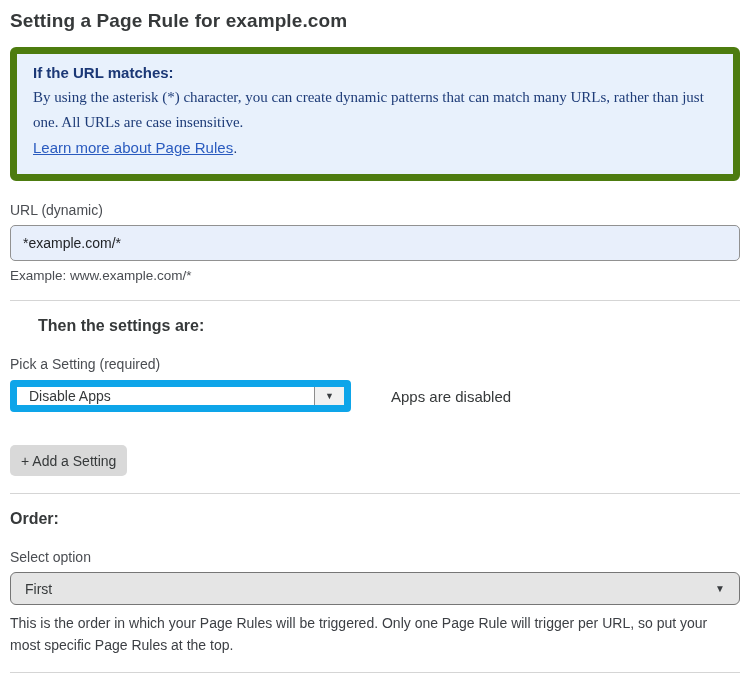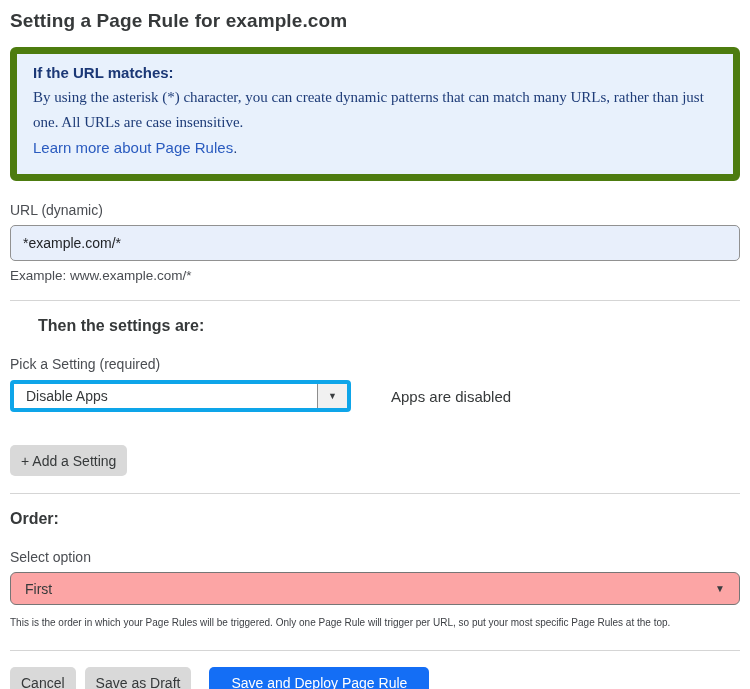--- a/index.html
+++ b/index.html
@@ -29,20 +29,21 @@
     font-size: 15px;
     line-height: 25px;
   }
   .info-box .info-heading {
     font-weight: bold;
     color: #1b3876;
   }
   .info-box .info-body { max-width: 706px; font-family: Liberation Serif, serif; }
   .info-box a.info-link {
     color: #2a5bbf;
+    text-decoration: underline;
     cursor: pointer;
   }
 
   .field-label {
     margin-top: 21px;
     font-size: 14px;
     color: #4a4d52;
   }
 
   .url-input {
@@ -82,21 +83,21 @@
 
   .setting-row {
     margin-top: 8px;
     display: flex;
     align-items: center;
   }
   .fake-select {
     display: flex;
     width: 341px;
     height: 32px;
-    border: 4px solid #0ea5e9;
+    border: 7px solid #0ea5e9;
     border-radius: 4px;
     background: #ffffff;
     overflow: hidden;
     cursor: pointer;
   }
   .fake-select .select-value {
     flex: 1;
     display: flex;
     align-items: center;
     padding-left: 12px;
@@ -134,39 +135,39 @@
     padding: 0 11px;
   }
   .add-setting-btn { margin-top: 33px; }
 
   .order-select {
     margin-top: 7px;
     width: 730px;
     height: 33px;
     border: 1px solid #767676;
     border-radius: 6px;
-    background: #fca5a5;
+    background: #e5e5e5;
     display: flex;
     align-items: center;
     justify-content: space-between;
     padding: 0 14px;
     cursor: pointer;
   }
   .order-select .order-value {
     font-size: 14px;
     color: #36393a;
   }
   .order-select .order-caret {
     font-size: 10px;
     color: #3a3d40;
   }
 
   .order-help {
     margin-top: 7px;
-    font-size: 10px;
+    font-size: 14px;
     line-height: 22px;
     color: #3c3f44;
     max-width: 722px;
   }
 
   .footer-divider { margin-top: 16px; }
   .footer-actions {
     margin-top: 16px;
     display: flex;
     align-items: center;

